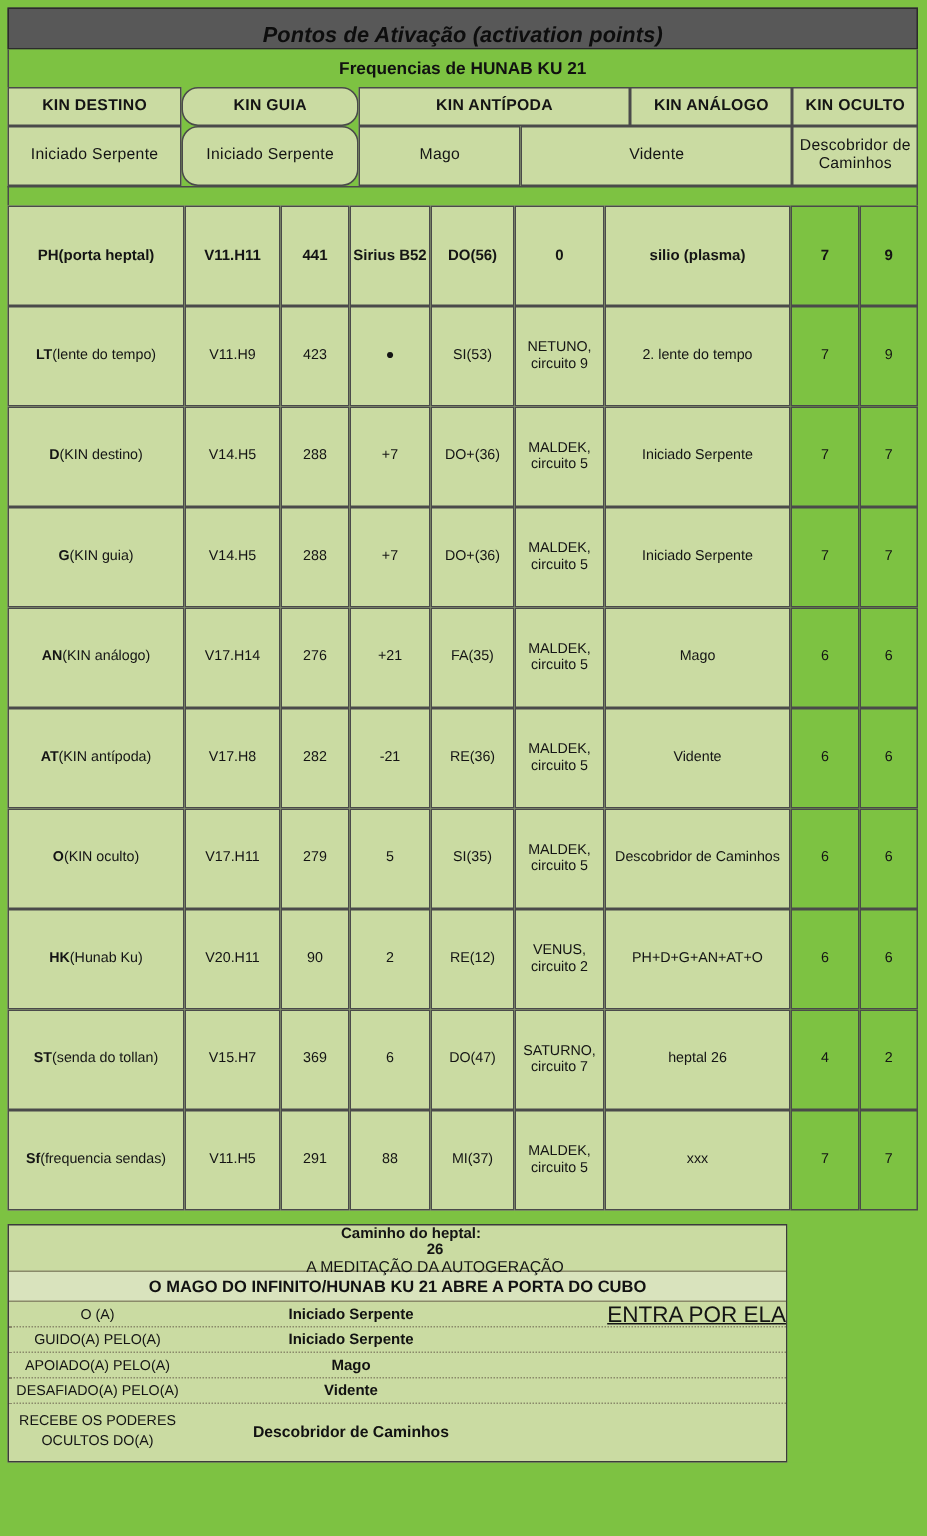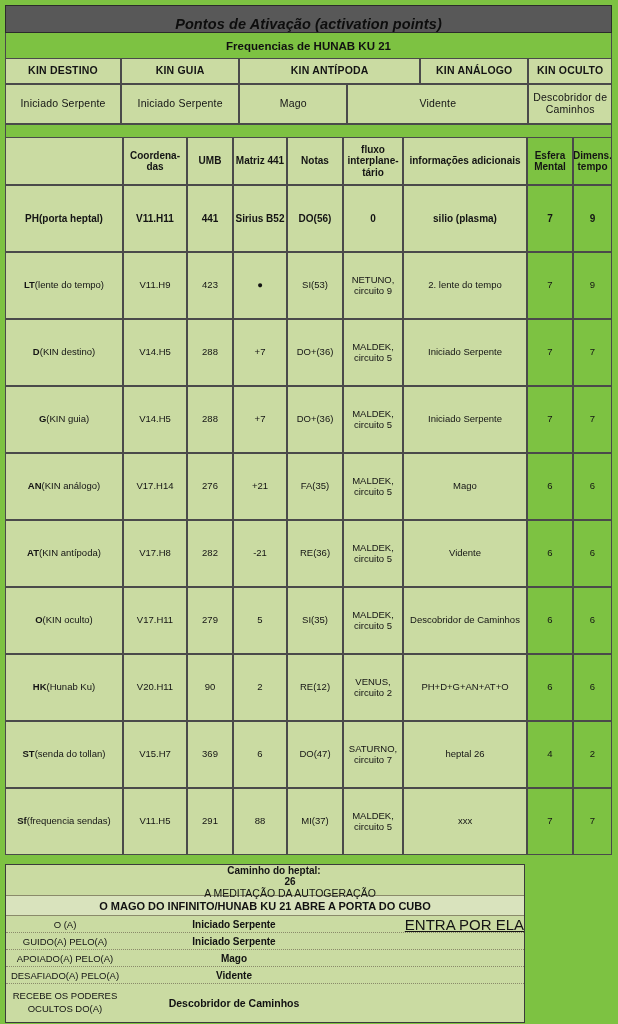--- a/index.html
+++ b/index.html
@@ -64,21 +64,21 @@
     font-weight: bold;
     color: #111;
   }
 
   
   .kin-table { display: flex; flex-direction: column; }
   .kin-row { display: flex; }
   .kin-row > div { height: 26px; font-size: 10.5px; font-weight: bold; letter-spacing: .2px; }
   .kin-row.values > div { height: 40px; font-weight: normal; font-size: 10.5px; }
   .c-w1 { width: 118px; }
-  .c-w2 { width: 120px; }
+  .c-w2 { width: 120px; border-radius: 11px; }
   .c-w3 { width: 110px; }
   .c-w4 { width: 184px; }
   .c-w5 { width: 85px; text-align: center; }
 
   
   .spacer-band {
     height: 13px;
     background: #7dc242;
     border-left: 1px solid #4a4a4a;
     border-right: 1px solid #4a4a4a;
@@ -189,31 +189,20 @@
       <div class="cell c-w2">Iniciado Serpente</div>
       <div class="cell c-w3">Mago</div>
       <div class="cell c-w4">Vidente</div>
       <div class="cell c-w5">Descobridor de Caminhos</div>
     </div>
   </div>
 
   <div class="spacer-band"></div>
 
   <div class="main-table">
-    <div class="mrow head">
-      <div class="k0"></div>
-      <div class="k1">Coordena-das</div>
-      <div class="k2">UMB</div>
-      <div class="k3">Matriz 441</div>
-      <div class="k4">Notas</div>
-      <div class="k5">fluxo interplane-tário</div>
-      <div class="k6">informações adicionais</div>
-      <div class="k7 accent">Esfera Mental</div>
-      <div class="k8 accent">Dimens. tempo</div>
-    </div>
     <div id="rows-host">
         <div class="mrow data first">
           <div class="k0 label-cell">
             <b>PH </b>
             <span class="">(porta heptal)</span>
           </div>
           <div class="k1">V11.H11</div>
           <div class="k2">441</div>
           <div class="k3">Sirius B52</div>
           <div class="k4">DO(56)</div>

